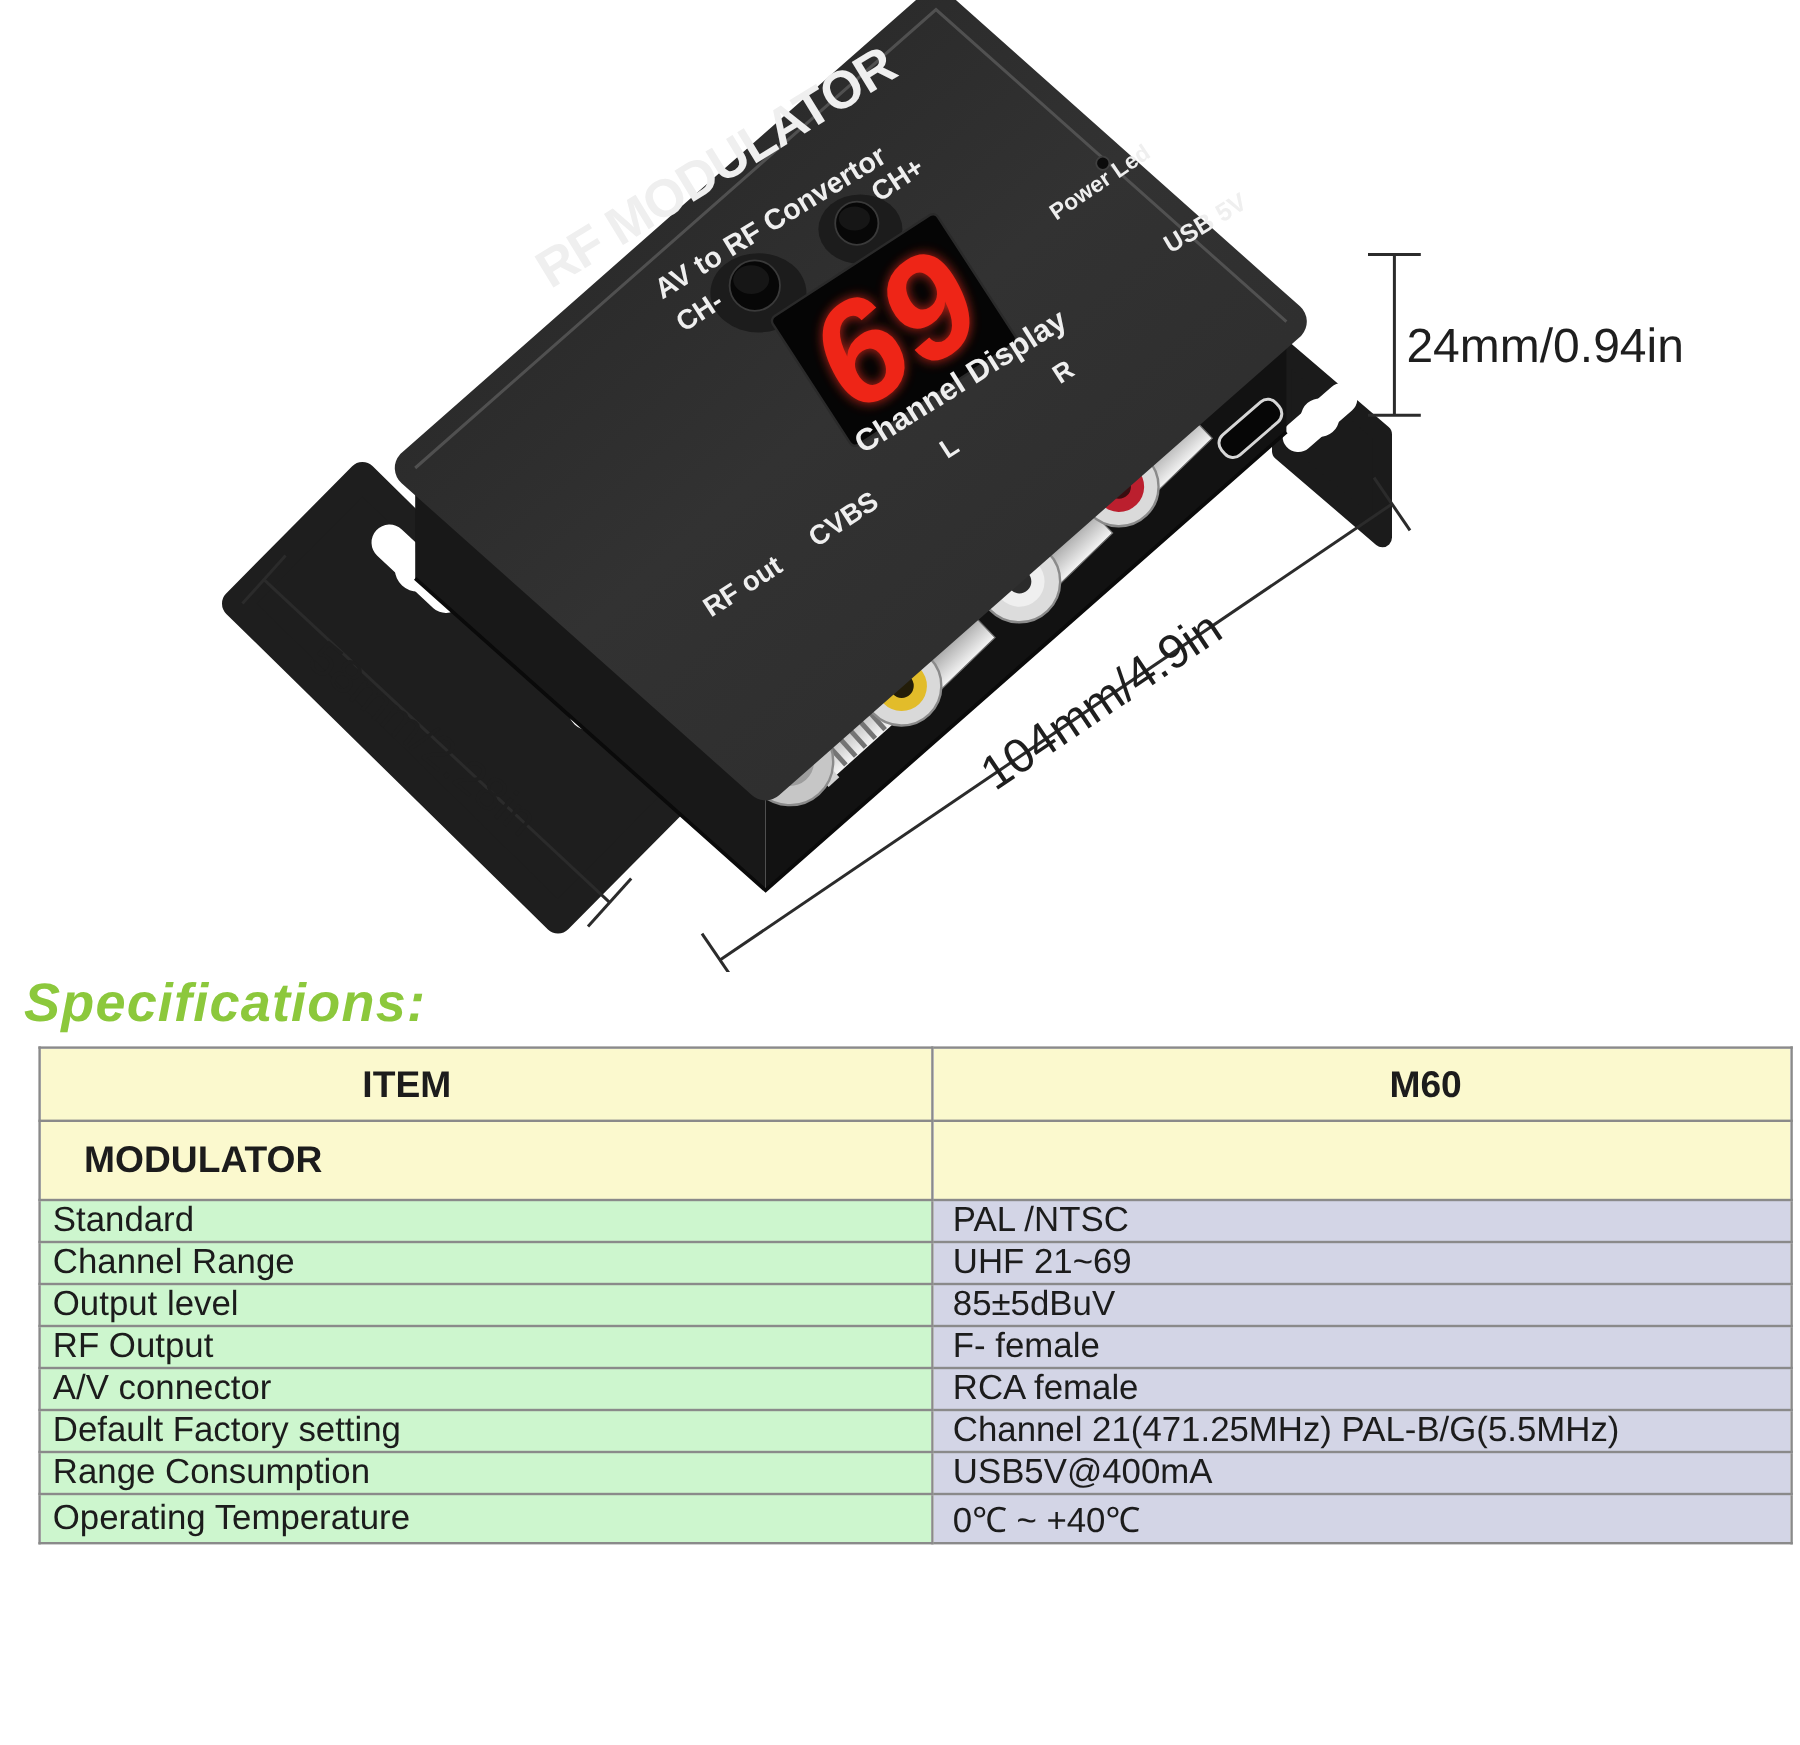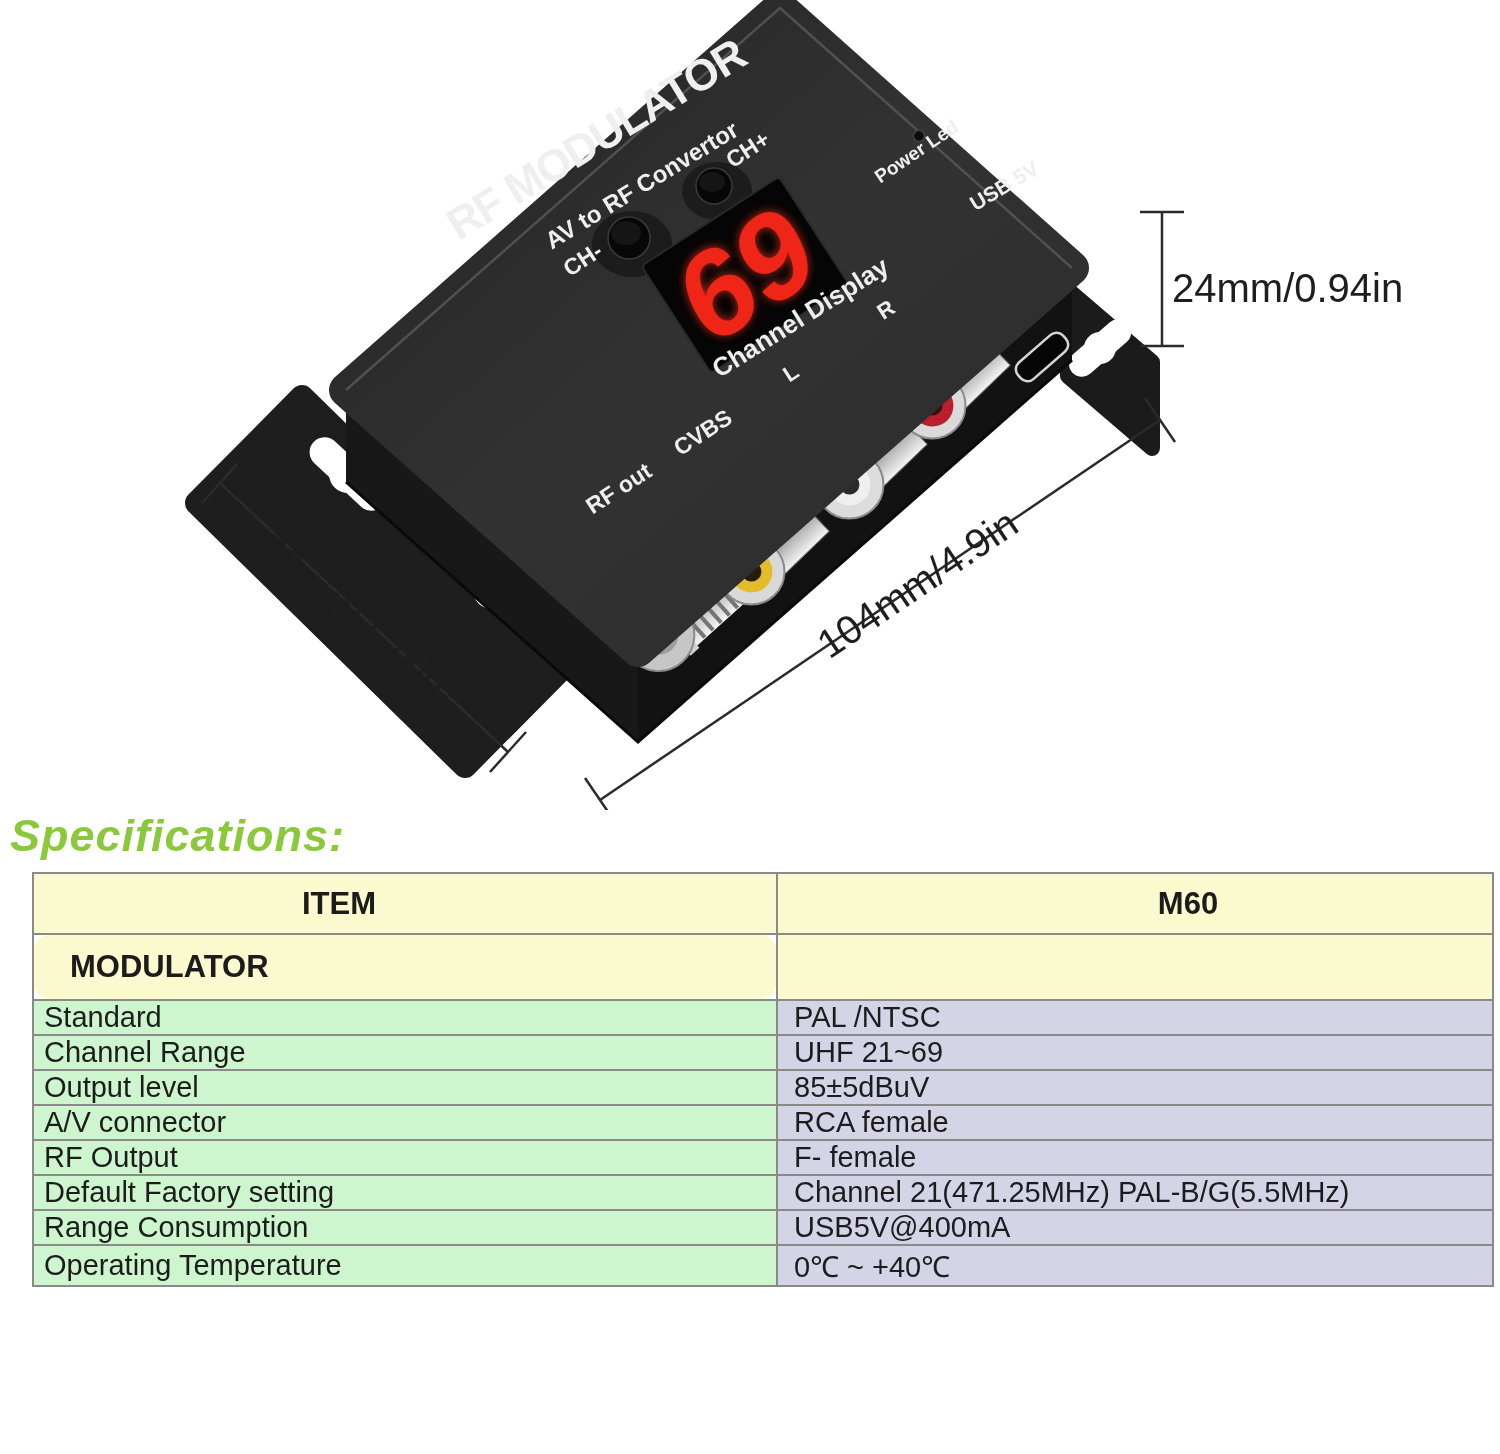--- a/index.html
+++ b/index.html
@@ -1,32 +1,32 @@
 <!DOCTYPE html>
 <html><head>
 <meta charset="utf-8">
 <style>
   html,body{margin:0;padding:0;background:#ffffff;}
   .page{position:relative;width:1500px;height:1454px;background:#ffffff;overflow:hidden;
         font-family:"Liberation Sans",sans-serif;color:#1c1c1c;}
   .photo{position:absolute;left:0;top:0;width:1500px;height:810px;}
-  .spec-heading{position:absolute;left:10px;top:810px;font-size:45px;font-weight:bold;
+  .spec-heading{position:absolute;left:20px;top:810px;font-size:45px;font-weight:bold;
         font-style:italic;letter-spacing:1px;}
   .spec-table{position:absolute;left:32px;top:872px;width:1462px;border-collapse:collapse;
         table-layout:fixed;font-size:29px;}
   .spec-table td{border:2px solid #8a8a8a;vertical-align:middle;padding:0;overflow:hidden;
         white-space:nowrap;}
   .col-label{width:534px;}
   .row-h1{height:61px;}
   .row-h2{height:66px;}
   .row-d{height:34px;}
   td.hdr{background:#fbf9ce;font-weight:bold;font-size:31px;}
   td.item-cell{text-align:center;padding-right:170px;padding-left:38px;}
   td.model-cell{text-align:center;padding-left:106px;}
-  td.section-cell{padding-left:36px;border-radius:19px;}
+  td.section-cell{padding-left:36px;}
   td.lab{background:#cdf6ce;padding-left:10px;}
   td.val{background:#d3d5e6;padding-left:16px;}
   text{font-family:"Liberation Sans",sans-serif;}
   .devlabel{fill:#efefef;font-weight:bold;}
   .dimtext{fill:#1e1e1e;}
 </style>
 </head>
 <body>
 
 <div class="page">
@@ -189,28 +189,28 @@
     </tr>
     <tr class="row-d">
       <td class="lab">Channel Range</td>
       <td class="val">UHF 21~69</td>
     </tr>
     <tr class="row-d">
       <td class="lab">Output level</td>
       <td class="val">85±5dBuV</td>
     </tr>
     <tr class="row-d">
+      <td class="lab">RF Output</td>
+      <td class="val">F- female</td>
+    </tr>
+    <tr class="row-d">
       <td class="lab">A/V connector</td>
       <td class="val">RCA female</td>
     </tr>
     <tr class="row-d">
-      <td class="lab">RF Output</td>
-      <td class="val">F- female</td>
-    </tr>
-    <tr class="row-d">
       <td class="lab">Default Factory setting</td>
       <td class="val">Channel 21(471.25MHz) PAL-B/G(5.5MHz)</td>
     </tr>
     <tr class="row-d">
       <td class="lab">Range Consumption</td>
       <td class="val">USB5V@400mA</td>
     </tr>
     <tr class="row-d">
       <td class="lab">Operating Temperature</td>
       <td class="val">0℃ ~ +40℃</td>

